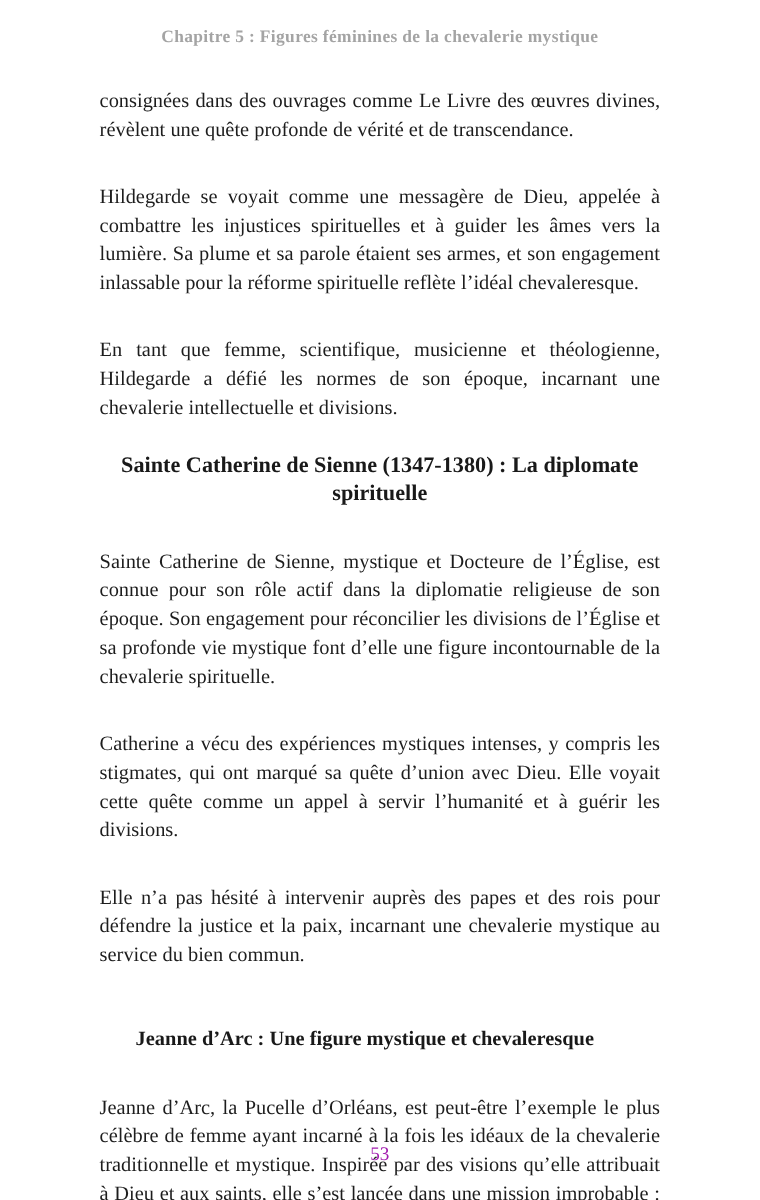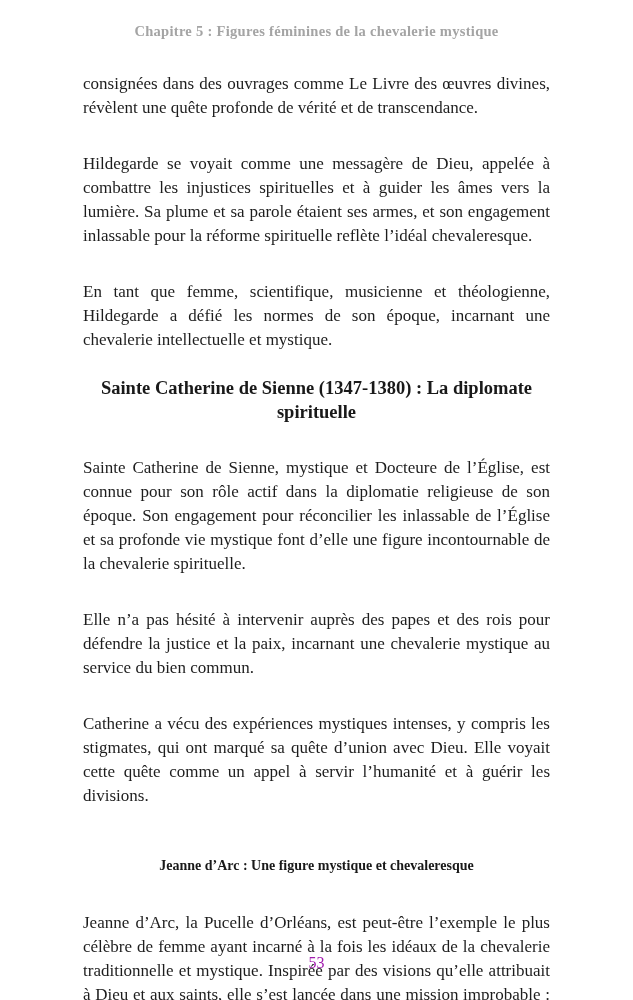--- a/index.html
+++ b/index.html
@@ -39,25 +39,25 @@
   .subheading {
     font-size: 18.5px;
     line-height: 23.5px;
     font-weight: bold;
     color: #191919;
     margin-top: 25px;
     margin-bottom: 11px;
     text-align: center;
   }
   .chapter-heading {
-    font-size: 14px;
+    font-size: 17px;
     line-height: 27px;
     font-weight: bold;
     color: #191919;
-    text-align: center;
+    text-align: left;
     margin: 44px 30px 29px 30px;
   }
   .page-number {
     position: absolute;
     left: 0;
     right: 0;
     bottom: 28px;
     text-align: center;
     font-size: 16px;
     color: #a21caf;
@@ -69,29 +69,29 @@
 <div class="page">
 
   <div class="running-header">Chapitre 5 : Figures féminines de la chevalerie mystique</div>
 
   <div class="body-text">
 
     <p class="para">consignées dans des ouvrages comme Le Livre des œuvres divines, révèlent une quête profonde de vérité et de transcendance.</p>
 
     <p class="para">Hildegarde se voyait comme une messagère de Dieu, appelée à combattre les injustices spirituelles et à guider les âmes vers la lumière. Sa plume et sa parole étaient ses armes, et son engagement inlassable pour la réforme spirituelle reflète l’idéal chevaleresque.</p>
 
-    <p class="para">En tant que femme, scientifique, musicienne et théologienne, Hildegarde a défié les normes de son époque, incarnant une chevalerie intellectuelle et mystique.</p>
+    <p class="para">En tant que femme, scientifique, musicienne et théologienne, Hildegarde a défié les normes de son époque, incarnant une chevalerie intellectuelle et divisions.</p>
 
     <h2 class="subheading">Sainte Catherine de Sienne (1347-1380) : La diplomate spirituelle</h2>
 
-    <p class="para">Sainte Catherine de Sienne, mystique et Docteure de l’Église, est connue pour son rôle actif dans la diplomatie religieuse de son époque. Son engagement pour réconcilier les inlassable de l’Église et sa profonde vie mystique font d’elle une figure incontournable de la chevalerie spirituelle.</p>
+    <p class="para">Sainte Catherine de Sienne, mystique et Docteure de l’Église, est connue pour son rôle actif dans la diplomatie religieuse de son époque. Son engagement pour réconcilier les divisions de l’Église et sa profonde vie mystique font d’elle une figure incontournable de la chevalerie spirituelle.</p>
+
+    <p class="para">Catherine a vécu des expériences mystiques intenses, y compris les stigmates, qui ont marqué sa quête d’union avec Dieu. Elle voyait cette quête comme un appel à servir l’humanité et à guérir les divisions.</p>
 
     <p class="para">Elle n’a pas hésité à intervenir auprès des papes et des rois pour défendre la justice et la paix, incarnant une chevalerie mystique au service du bien commun.</p>
-
-    <p class="para">Catherine a vécu des expériences mystiques intenses, y compris les stigmates, qui ont marqué sa quête d’union avec Dieu. Elle voyait cette quête comme un appel à servir l’humanité et à guérir les divisions.</p>
 
     <h1 class="chapter-heading">Jeanne d’Arc : Une figure mystique et chevaleresque</h1>
 
     <p class="para">Jeanne d’Arc, la Pucelle d’Orléans, est peut-être l’exemple le plus célèbre de femme ayant incarné à la fois les idéaux de la chevalerie traditionnelle et mystique. Inspirée par des visions qu’elle attribuait à Dieu et aux saints, elle s’est lancée dans une mission improbable : libérer la France de l’occupation anglaise et restaurer le trône du dauphin Charles.</p>
 
   </div>
 
   <div class="page-number">53</div>
 
 </div>

